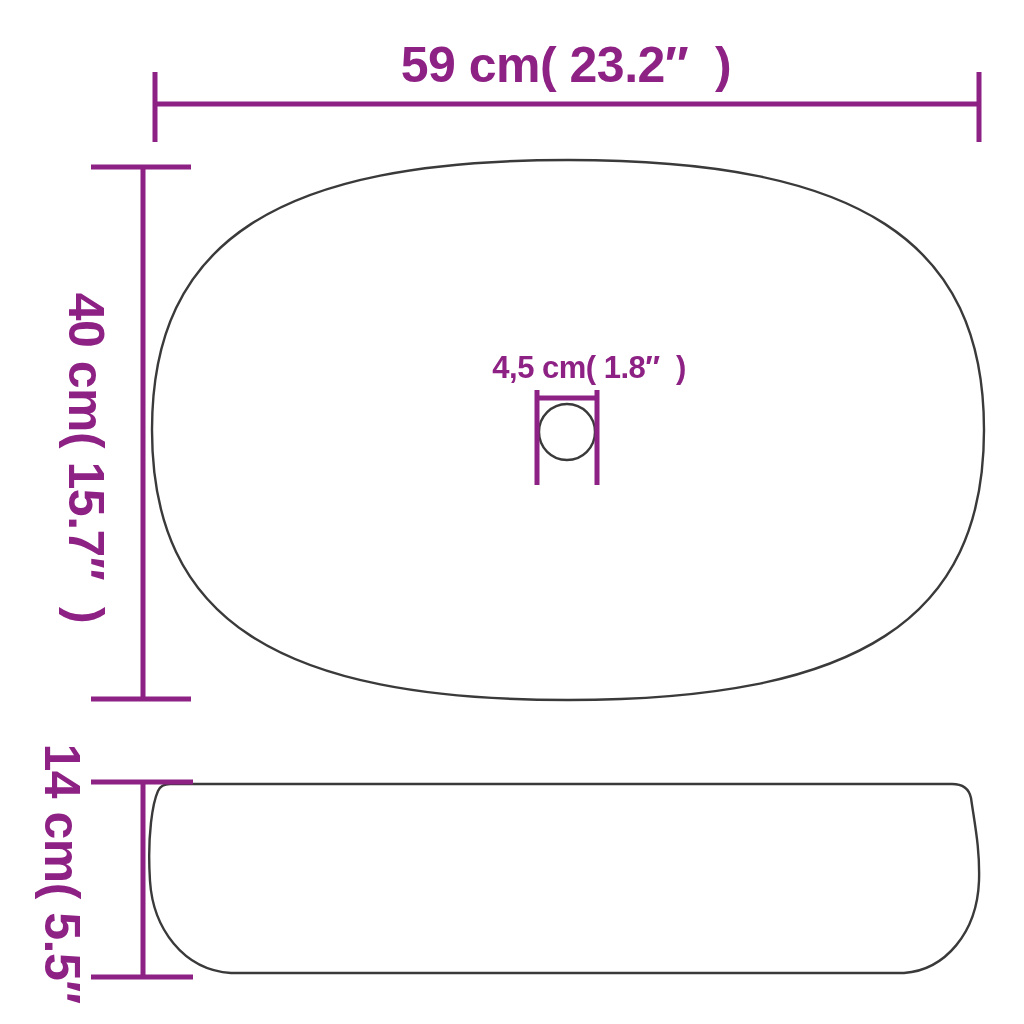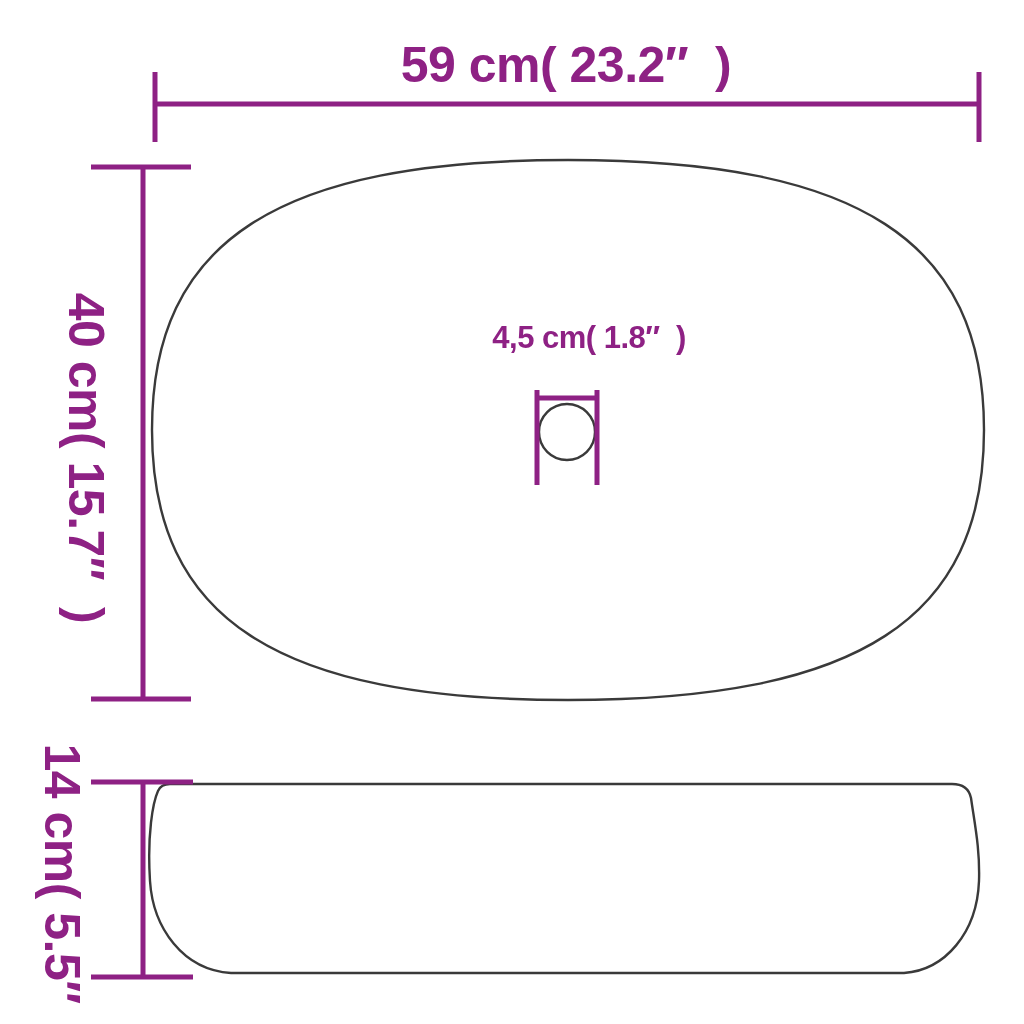--- a/index.html
+++ b/index.html
@@ -82,17 +82,17 @@
       <line class="dimline" x1="143" y1="750" x2="143" y2="945"></line>
       <line class="dimline" x1="91" y1="750" x2="193" y2="750"></line>
       <line class="dimline" x1="91" y1="945" x2="193" y2="945"></line>
     </g>
   </svg>
 
   <div class="dim-label" style="left:566px;top:33px;">59 cm( 23.2″  )</div>
 
   <div class="dim-label vertical" style="left:86px;top:426px;">40 cm( 15.7″  )</div>
 
-  <div class="dim-label small" style="left:589px;top:306px;">4,5 cm( 1.8″  )</div>
+  <div class="dim-label small" style="left:589px;top:336px;">4,5 cm( 1.8″  )</div>
 
   <div class="dim-label vertical" style="left:62px;top:863px;">14 cm( 5.5″  )</div>
 
 </div>
 
 </body></html>

